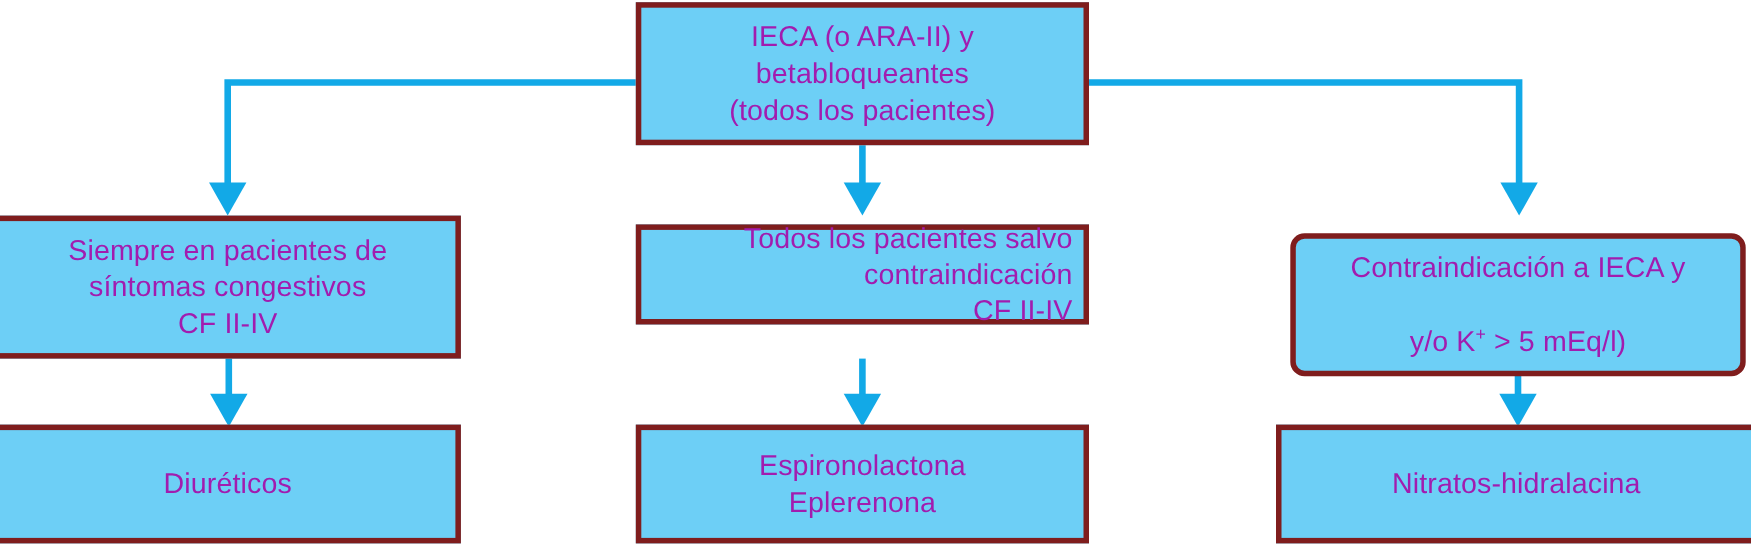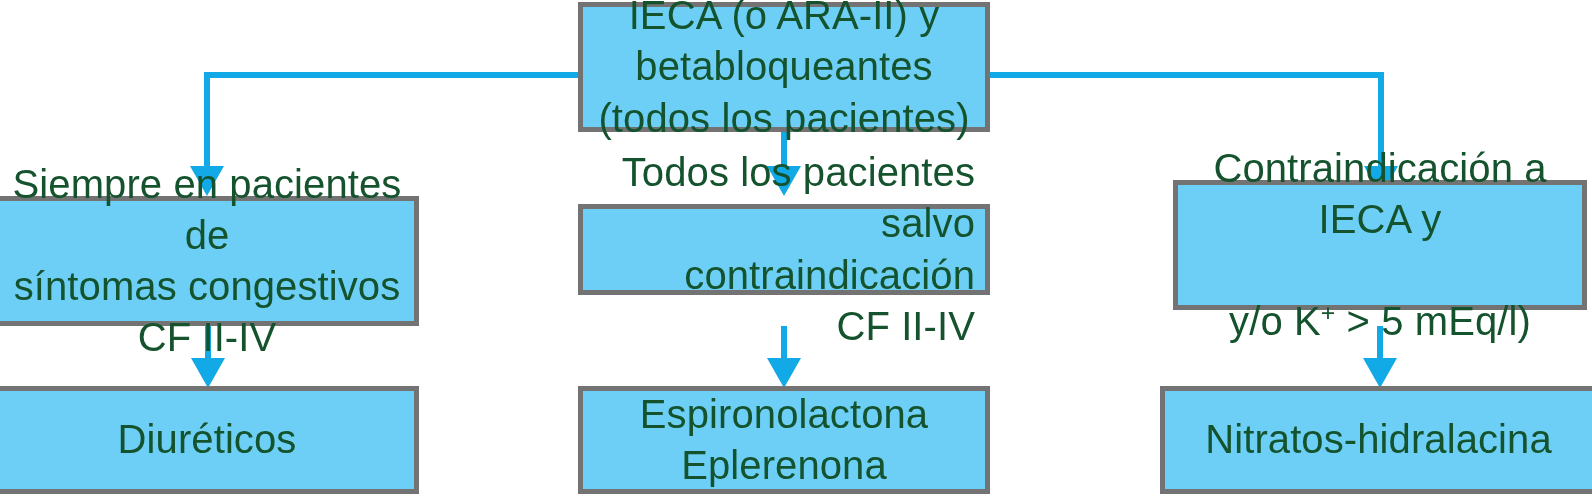--- a/index.html
+++ b/index.html
@@ -14,40 +14,40 @@
     position: relative;
     width: 1592px;
     height: 499px;
     background: #ffffff;
     overflow: hidden;
   }
   .node {
     position: absolute;
     box-sizing: border-box;
     background: #6dcff6;
-    border: 5px solid #737373;
+    border: 5px solid #7f1d1d;
     display: flex;
     align-items: center;
     justify-content: center;
     text-align: center;
-    color: #14532d;
-    font-size: 40px;
+    color: #a21caf;
+    font-size: 26px;
     line-height: 1.28;
     letter-spacing: 0.1px;
   }
   .node .label {
     width: 100%;
     padding: 0 10px;
     box-sizing: border-box;
     white-space: pre-line;
   }
   .node-top   { left: 578px; top: 2px;   width: 412px; height: 130px; }
   .node-m-l   { left: -5px;  top: 196px; width: 424px; height: 130px; }
   .node-m-c   { left: 578px; top: 204px; width: 412px; height: 91px; text-align: right; }
-  .node-m-r   { left: 1173px;top: 180px; width: 414px; height: 130px; }
+  .node-m-r   { left: 1173px;top: 212px; width: 414px; height: 130px; border-radius: 13px; }
   .node-b-l   { left: -5px;  top: 386px; width: 424px; height: 108px; }
   .node-b-c   { left: 578px; top: 386px; width: 412px; height: 108px; }
   .node-b-r   { left: 1160px;top: 386px; width: 437px; height: 108px; }
 
   .sup {
     font-size: 0.62em;
     vertical-align: super;
     line-height: 0;
   }
 

